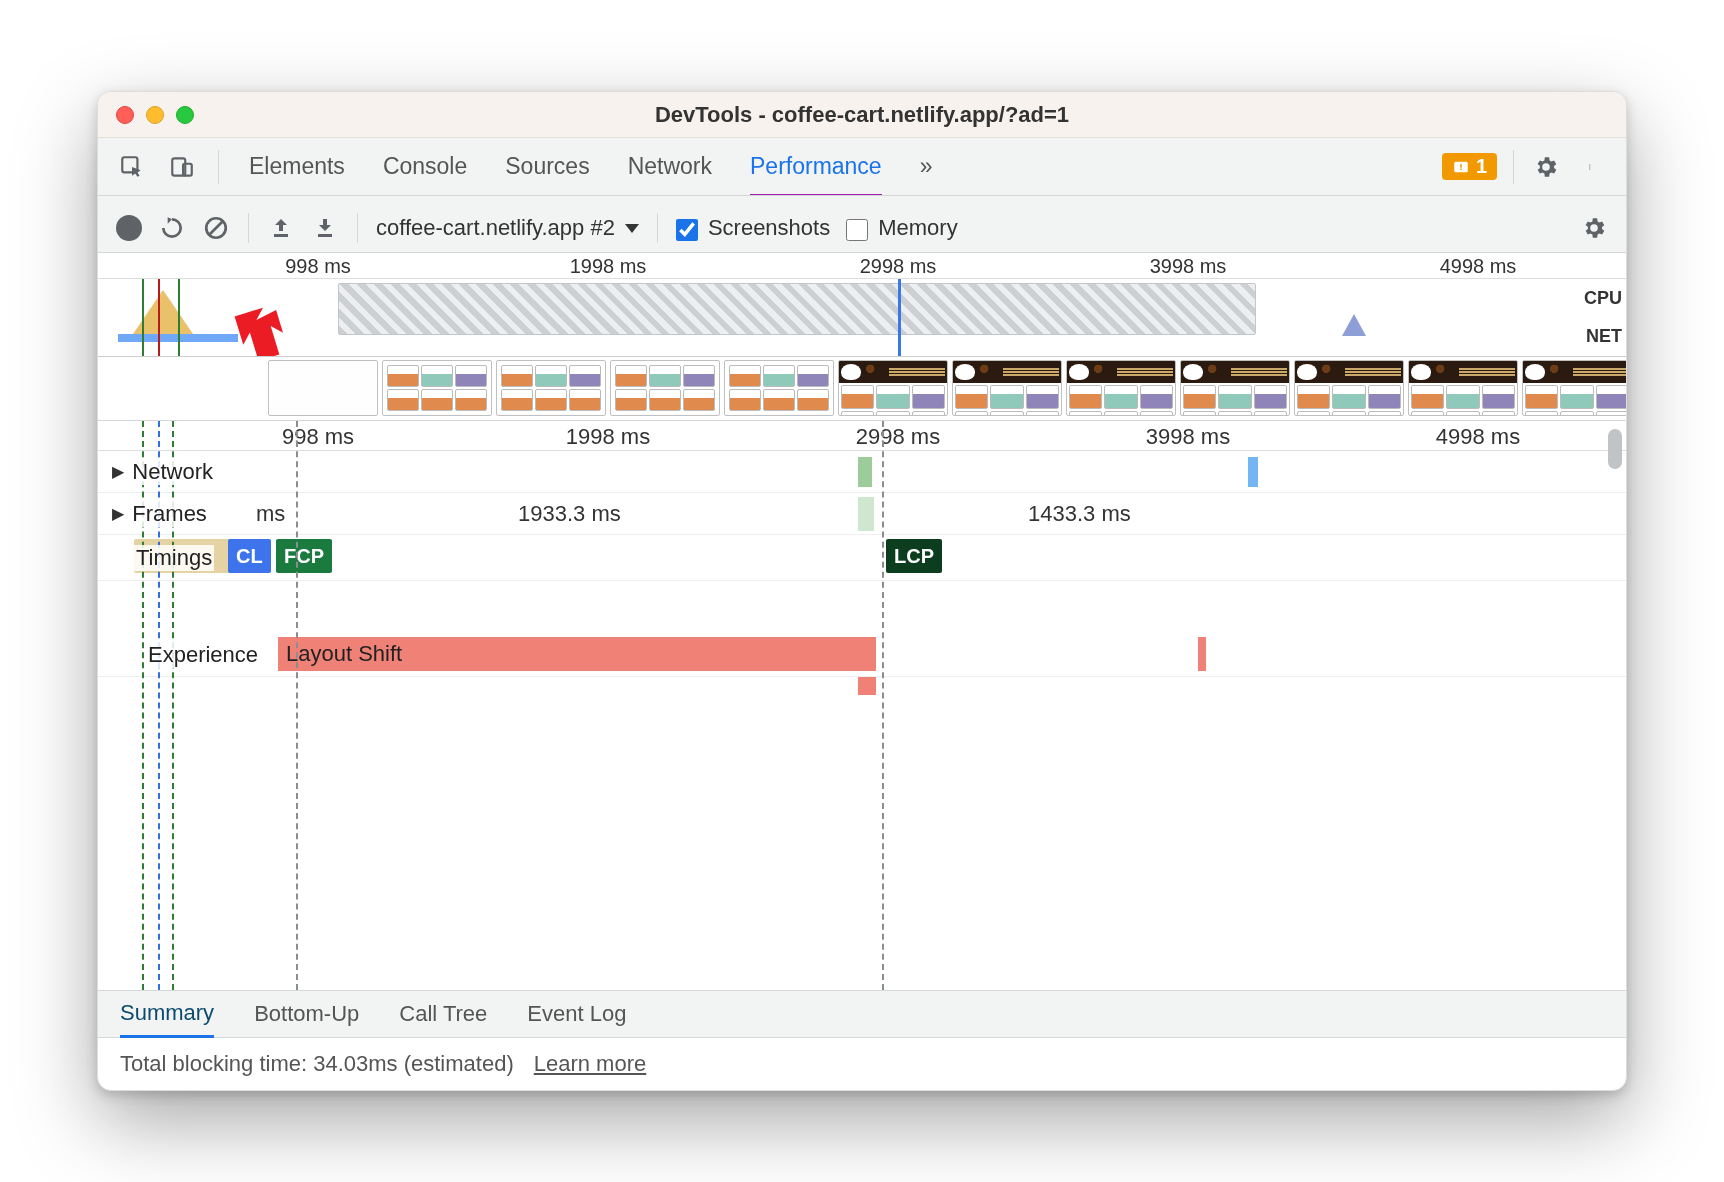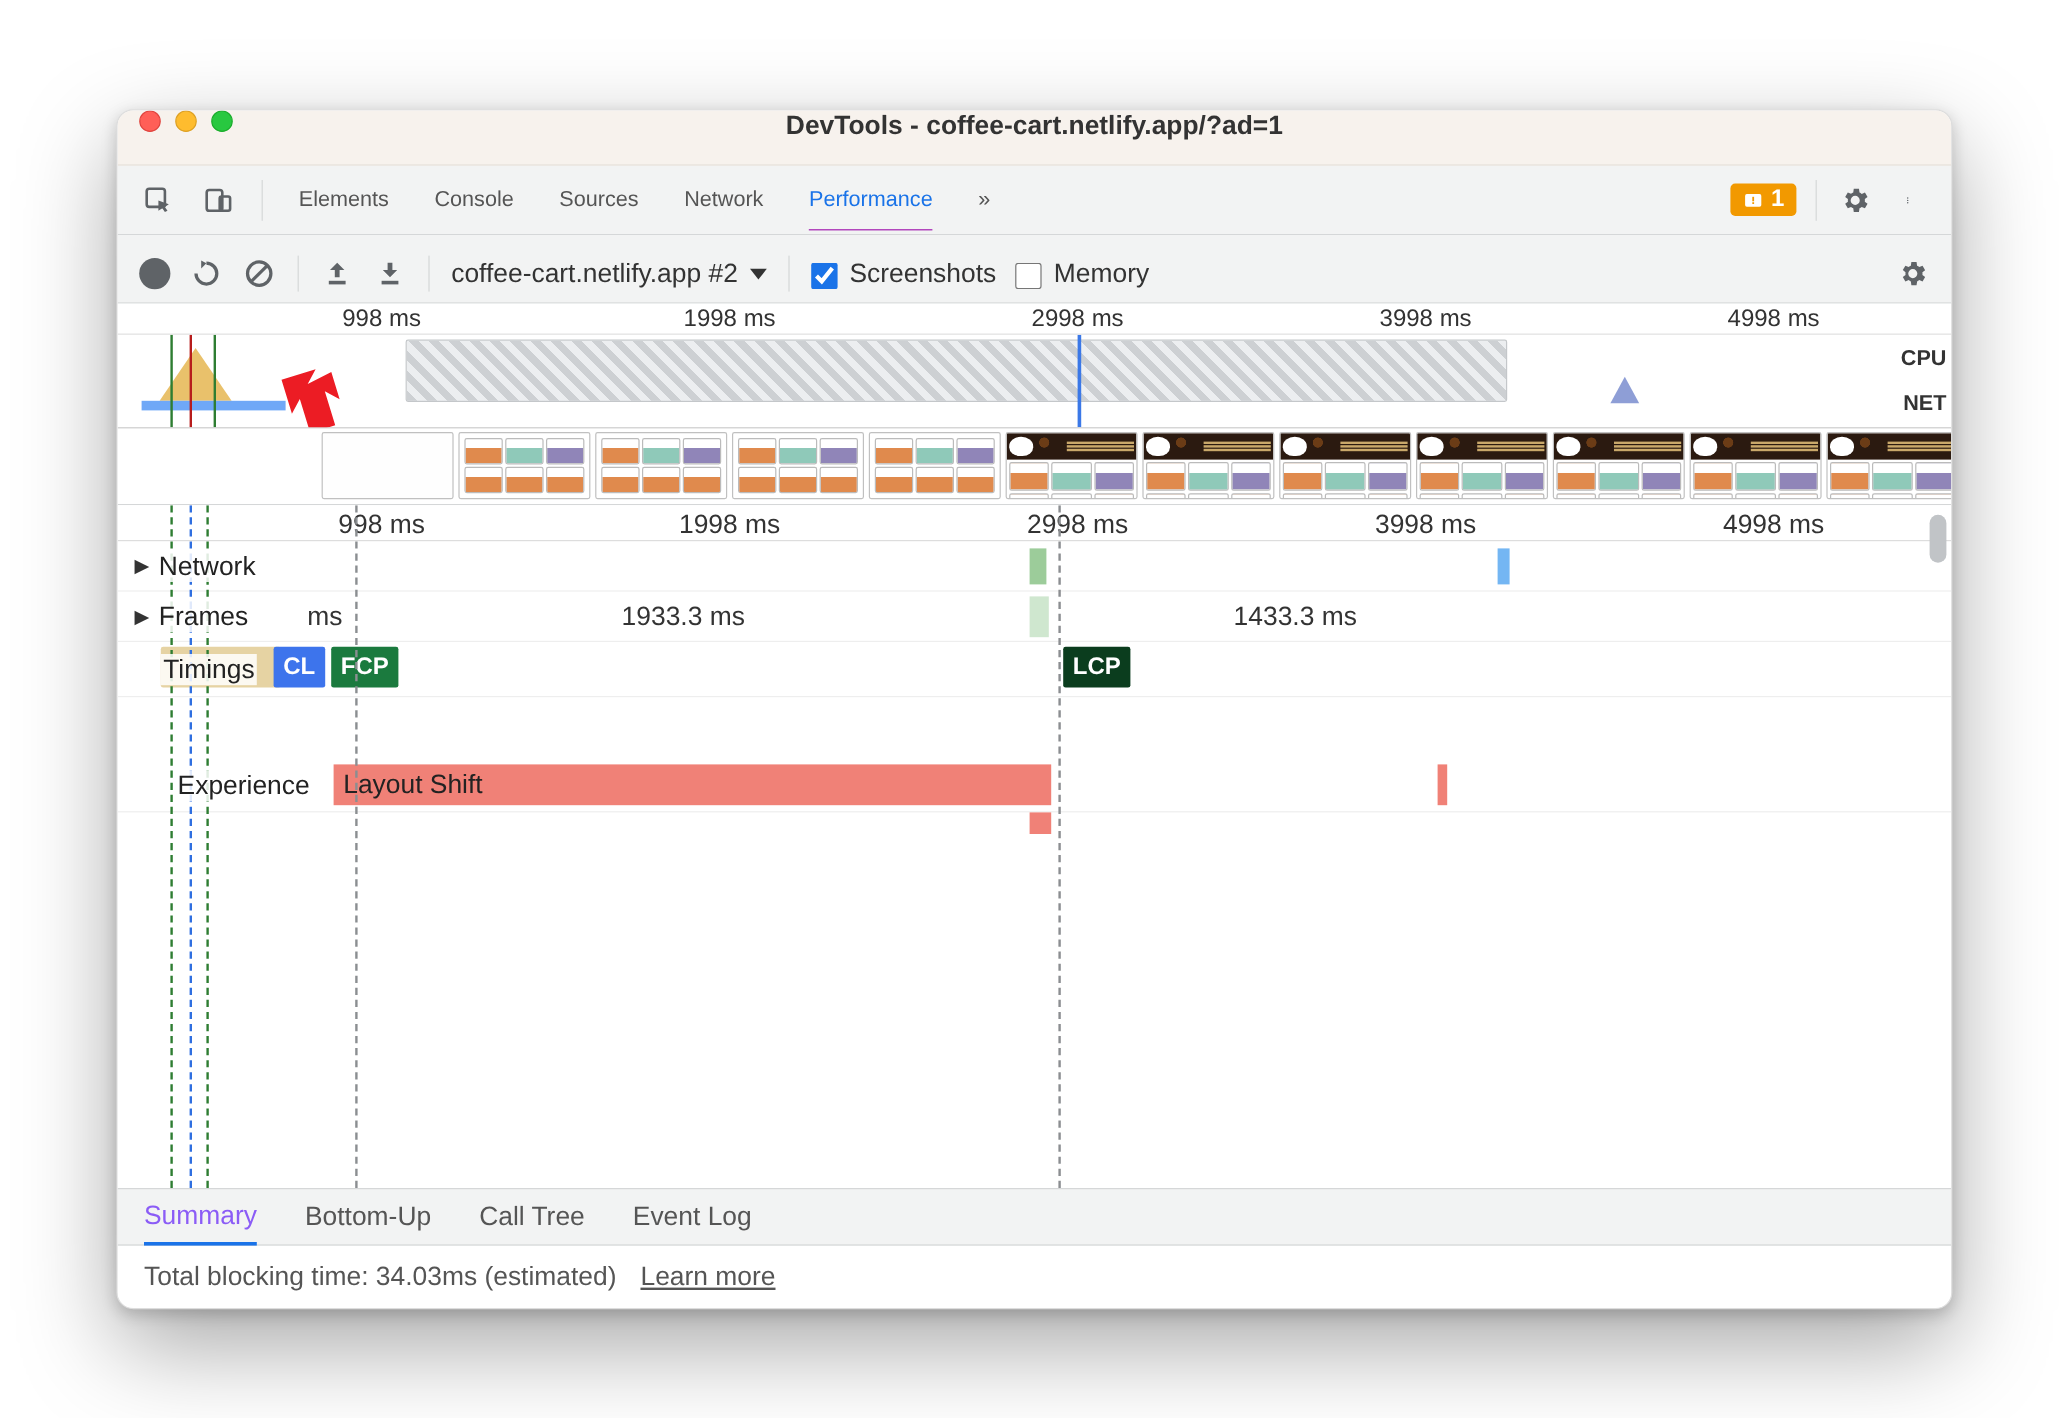--- a/index.html
+++ b/index.html
@@ -15,21 +15,21 @@
     overflow: hidden;
     display:flex; flex-direction:column;
     border:1px solid #ddd;
   }
 
   
   .titlebar {
     height: 46px;
     background: #f7f2ed;
     border-bottom: 1px solid #e5e0da;
-    display:flex; 
+    display:flex; align-items:center;
     position:relative;
   }
   .traffic { display:flex; gap:12px; position:absolute; left:18px; }
   .dot { width:18px; height:18px; border-radius:50%; }
   .dot.red{background:#ff5f57;border:1px solid #e0443e;}
   .dot.yellow{background:#febc2e;border:1px solid #dea123;}
   .dot.green{background:#28c840;border:1px solid #1aad2b;}
   .title { flex:1; text-align:center; font-size:22px; font-weight:600; color:#333; }
 
   
@@ -39,21 +39,21 @@
     border-bottom:1px solid #d5d7d8;
     display:flex; align-items:center;
     padding: 0 18px;
     gap: 18px;
     font-size:22px;
     color:#555;
   }
   .tabbar .icon-btn { width:32px; height:32px; display:flex;align-items:center;justify-content:center; color:#5f6367; }
   .tabbar .divider { width:1px; height:34px; background:#d5d7d8; margin:0 2px; }
   .tabs { display:flex; gap: 38px; flex:1; margin-left:10px; }
-  .tab { padding: 14px 0; color:#555; font-size:18px; white-space:nowrap; }
+  .tab { padding: 14px 0; color:#555; font-size:23px; white-space:nowrap; }
   .tab.active { color:#1a73e8; border-bottom:1px solid #a21caf; }
   .tabbar-right { display:flex; align-items:center; gap:14px; margin-left:auto; }
   .badge {
     background:#f29900; color:#fff; font-weight:600;
     border-radius:4px;
     padding:2px 10px; display:flex; align-items:center; gap:6px; font-size:20px;
   }
   .badge svg{width:18px;height:18px;}
 
   
@@ -126,21 +126,21 @@
   .timing-tag.fcp{background:#1b7a3e;}
   .timing-tag.lcp{background:#0b3d1e;}
   .exp-bar{position:absolute;height:34px;background:#f08177;color:#222;font-size:22px;display:flex;align-items:center;padding-left:8px;}
   .dash{position:absolute;top:0;bottom:0;border-left:2px dashed #8b8e91;}
   .dash.green{border-color:#2e7d32;}
   .dash.blue{border-color:#2f6fe0;}
   .detail .scrollthumb{position:absolute;right:4px;top:8px;width:14px;height:40px;background:#c1c4c7;border-radius:7px;}
 
   
   .subtabs{height:48px;background:#f2f3f3;border-top:1px solid #d5d7d8;border-bottom:1px solid #d5d7d8;display:flex;gap:40px;align-items:center;padding:0 22px;font-size:22px;color:#555;}
-  .subtab.active{color:#8b5cf6;border-bottom:3px solid #1a73e8;line-height:45px;}
+  .subtab.active{color:#0c4a6e;border-bottom:3px solid #1a73e8;line-height:45px;}
 
   
   .sumbar{height:52px;display:flex;align-items:center;padding:0 22px;font-size:22px;color:#555;gap:20px;}
   .sumbar a{color:#555;text-decoration:underline;}
 
 </style>
 </head>
 <body>
 
 <div class="window">

